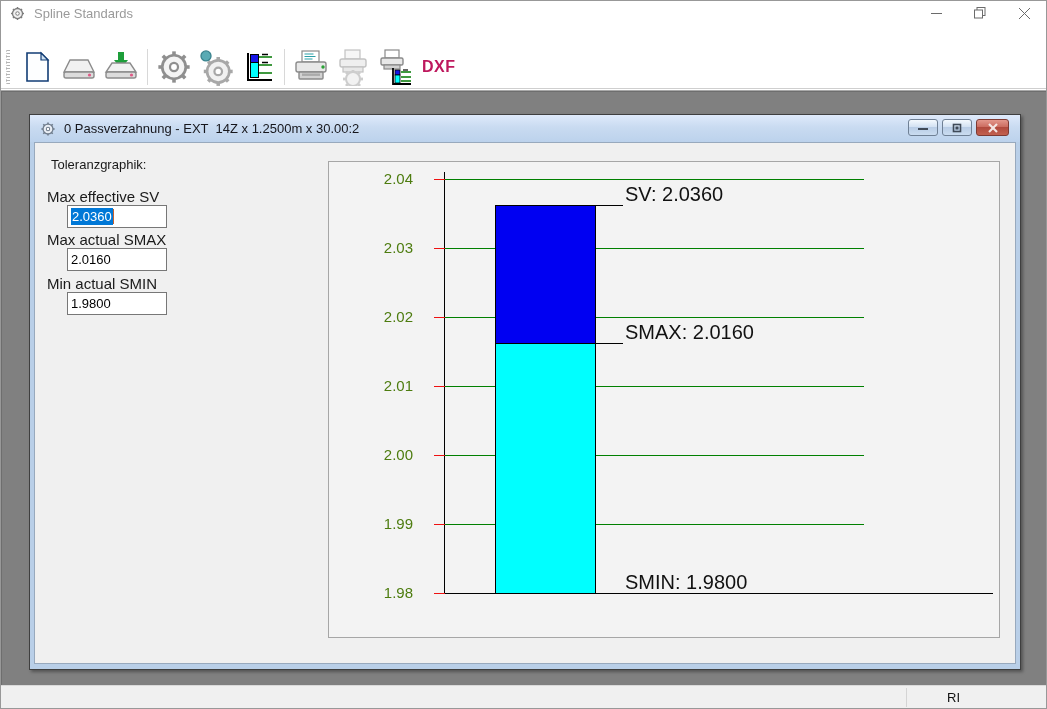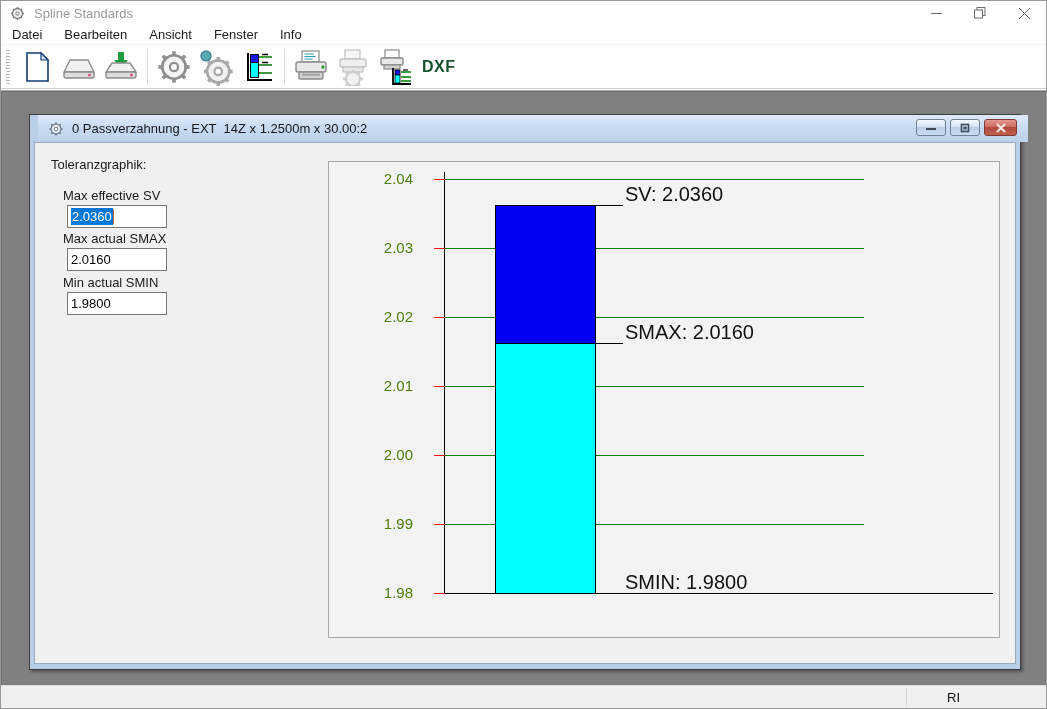--- a/index.html
+++ b/index.html
@@ -18,44 +18,44 @@
   .menubar { position:absolute; left:0; top:24px; width:100%; height:20px; background:#fff; display:flex; align-items:center; border-bottom:1px solid #f0f0f0; }
   .menu-item { padding:0 11px; font-size:13px; color:#1c1c1c; height:20px; line-height:20px; }
 
   
   .toolbar { position:absolute; left:0; top:45px; width:100%; height:43px; background:#fff; display:flex; align-items:center; border-bottom:1px solid #cfcfcf; }
   .gripper { width:4px; height:34px; margin:0 6px 0 5px;
              background:repeating-linear-gradient(to bottom,#b5b5b5 0 1px, transparent 1px 3px);
              border-left:1px dotted #cfcfcf; }
   .tb-btn { width:42px; height:40px; display:flex; align-items:center; justify-content:center; }
   .tb-sep { width:1px; height:36px; background:#d8d8d8; margin:0 5px; }
-  .dxf-label { font-size:16px; font-weight:bold; color:#14532d; letter-spacing:0.5px; padding:0 6px; }
+  .dxf-label { font-size:16px; font-weight:bold; color:#be185d; letter-spacing:0.5px; padding:0 6px; }
 
   
   .mdi { position:absolute; left:0; top:89px; width:100%; height:597px; background:#808080; border-top:1px solid #a9a9a9; box-shadow:inset 1px 1px 0 #6e6e6e; }
 
   
   .child { position:absolute; left:28px; top:23px; width:992px; height:556px; background:#b9cfe8; border:1px solid #3f3f3f; box-shadow:2px 2px 3px rgba(0,0,0,0.35); }
   .child-titlebar { position:absolute; left:0; top:0; width:100%; height:27px;
                     background:linear-gradient(to bottom,#dfeafb 0%,#c9dbf1 45%,#bcd2ec 100%);
-                    display:flex; align-items:center;margin-left:8px; }
+                    display:flex; align-items:center; }
   .child-titlebar .child-icon { margin-left:10px; width:16px; height:16px; }
   .child-title-text { margin-left:8px; font-size:13px; color:#16161c; white-space:pre; }
   .child-controls { position:absolute; right:11px; top:4px; display:flex; gap:4px; }
   .cbtn { width:30px; height:17px; border:1px solid #6f8095; border-radius:3px;
           background:linear-gradient(to bottom,#f4f9fe 0%,#d3e2f3 45%,#b9cde6 50%,#cadcf0 100%);
           display:flex; align-items:center; justify-content:center; }
   .cbtn.close { width:33px; border:1px solid #7e3a33;
           background:linear-gradient(to bottom,#e3978c 0%,#cc6d61 45%,#b14a3e 50%,#c2614f 100%); }
 
   .child-content { position:absolute; left:4px; right:4px; top:27px; bottom:5px; background:#f0f0f0; border:1px solid #98a9bd; }
 
   
   .panel-heading { position:absolute; left:16px; top:14px; font-size:13px; color:#1a1a1a; }
-  .field-label { position:absolute; left:28px; font-size:13px; color:#1a1a1a; }
+  .field-label { position:absolute; left:12px; font-size:15px; color:#1a1a1a; }
   .textbox { position:absolute; left:32px; width:100px; height:23px; background:#fff; border:1px solid #777; font-size:13px; display:flex; align-items:center; padding-left:3px; color:#000; }
   .textbox .sel { background:#0078d7; color:#fff; padding:1px 1px; }
   .caret { width:1px; height:15px; background:#c8622e; }
 
   
   .chart-panel { position:absolute; left:293px; top:18px; width:672px; height:477px; background:#f3f3f3; border:1px solid #a6a6a6; }
   .abs { position:absolute; }
   .y-axis { left:115px; top:10px; width:1px; height:422px; background:#000; }
   .gridline { left:116px; height:1px; width:419px; background:#008000; }
   .tick { left:105px; width:12px; height:1px; background:#ee1111; }
@@ -104,27 +104,20 @@
       </div>
       <div class="win-btn">
         <svg width="11" height="11">
             <line x1="0" y1="0" x2="11" y2="11" stroke="#6b6b6b"></line>
             <line x1="11" y1="0" x2="0" y2="11" stroke="#6b6b6b"></line>
           </svg>
       </div>
     </div>
   </div>
 
-  <div class="menubar">
-    <span class="menu-item">Datei</span>
-    <span class="menu-item">Bearbeiten</span>
-    <span class="menu-item">Ansicht</span>
-    <span class="menu-item">Fenster</span>
-    <span class="menu-item">Info</span>
-  </div>
 
   <div class="toolbar">
     <div class="gripper"></div>
 
     <div class="tb-btn">
       <svg width="32" height="34" viewBox="0 0 32 34">
         <path d="M6 3 h14 l7 7 v21 h-21 z" fill="#fdfeff" stroke="#123d75" stroke-width="1.6"></path>
         <path d="M20 3 l7 7 h-7 z" fill="#cfe2f2" stroke="#123d75" stroke-width="1.2"></path>
       </svg>
     </div>

